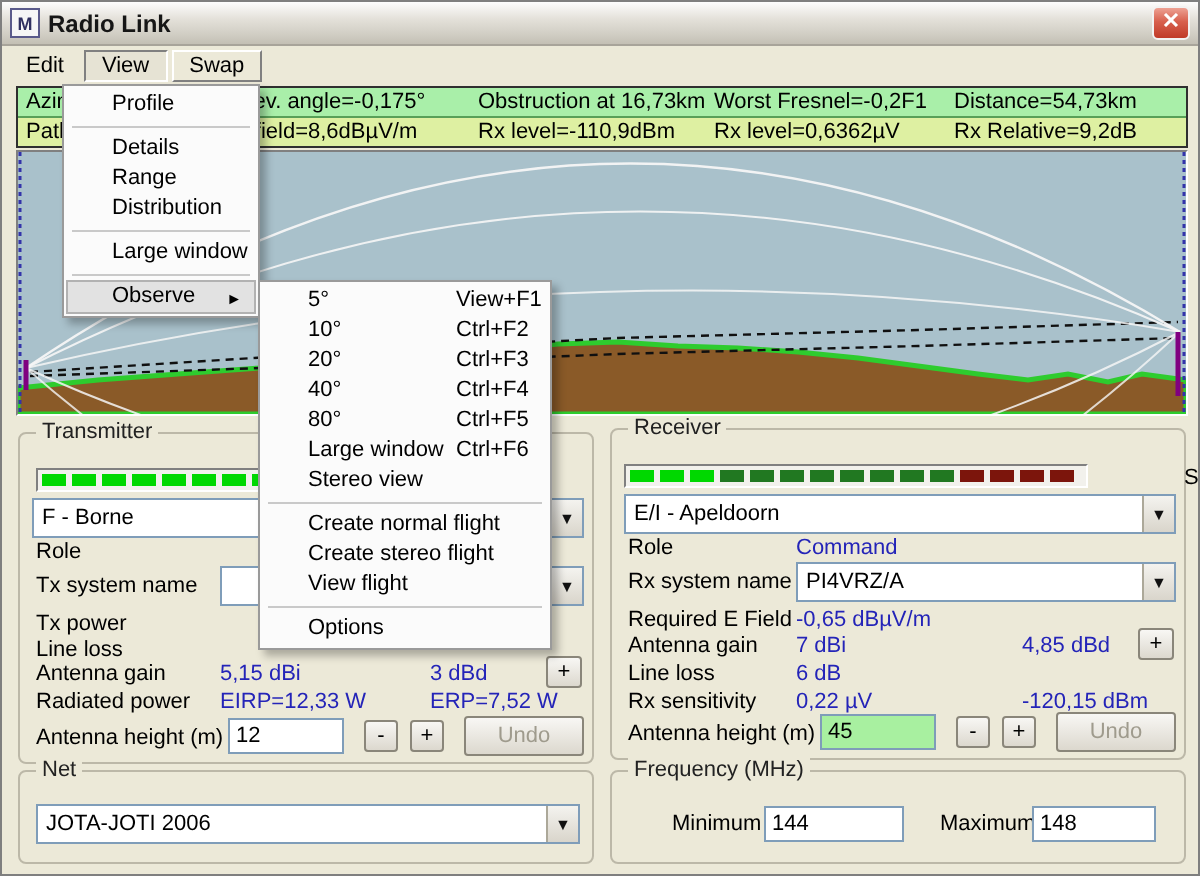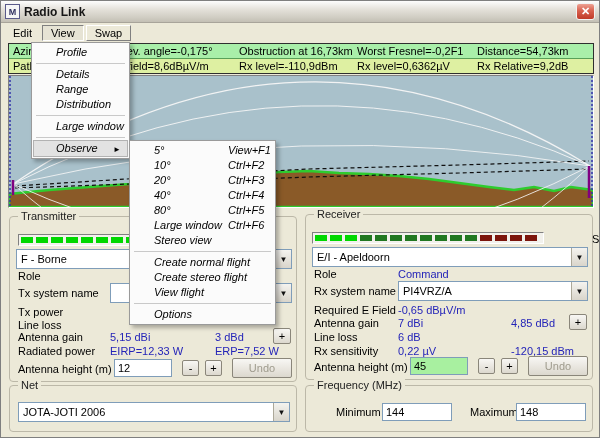--- a/index.html
+++ b/index.html
@@ -64,21 +64,21 @@
   .xbtn { position:absolute; border:1px solid #8a867a; border-radius:2px;
           background:linear-gradient(180deg,#f8f7f4,#dcd8ce); text-align:center;
           font-size:11px; line-height:14px; color:#000; }
   .xbtn.disabled { color:#9f9b8d; }
   .xinput { position:absolute; border:1px solid #7f9db9; background:#fff; font-family:"Liberation Sans",sans-serif;
             font-size:11px; padding:0 3px; }
   .xinput.green { background:#a8f0a0; }
 
   
   .menu { position:absolute; background:#fbfbfb; border:1px solid #9a9a9a;
-          box-shadow:3px 3px 4px rgba(0,0,0,0.28); padding:2px; z-index:50;font-style:italic; }
+          box-shadow:3px 3px 4px rgba(0,0,0,0.28); padding:2px; z-index:50; }
   .menu-item { height:15px; line-height:15px; padding-left:22px; position:relative; white-space:nowrap; }
   .menu-item .shortcut { position:absolute; left:96px; }
   .menu-item .subarrow { position:absolute; right:6px; font-size:8px; top:1px; }
   .menu-item.hl { background:#e2e2e2; outline:1px solid #b2b2b2; }
   .menu-sep { height:1px; background:#c9c9c9; margin:3px 2px; }
 
   .view-menu { left:30px; top:41px; width:99px; }
   .sub-menu  { left:128px; top:139px; width:147px; }
 </style>
 </head>
@@ -238,21 +238,21 @@
       <span class="ctext">JOTA-JOTI 2006</span>
       <span class="carrow">▼</span>
     </div>
   </div>
 
   <div class="gbox" style="left:304px; top:384px; width:288px; height:47px;">
     <div class="gcaption">Frequency (MHz)</div>
     <div class="row-label" style="left:30px; top:20px;">Minimum</div>
     <input class="xinput" style="left: 76px; top: 17px; width: 70px; height: 18px;" value="144">
     <div class="row-label" style="left:164px; top:20px;">Maximum</div>
-    <input class="xinput" style="left: 210px; top: 17px; width: 70px; height: 18px;" value="148">
+    <input class="xinput" style="left: 210px; top: 17px; width: 62px; height: 18px;" value="148">
   </div>
 
   <div class="menu view-menu">
     <div class="menu-item">Profile</div>
     <div class="menu-sep"></div>
     <div class="menu-item">Details</div>
     <div class="menu-item">Range</div>
     <div class="menu-item">Distribution</div>
     <div class="menu-sep"></div>
     <div class="menu-item">Large window</div>

